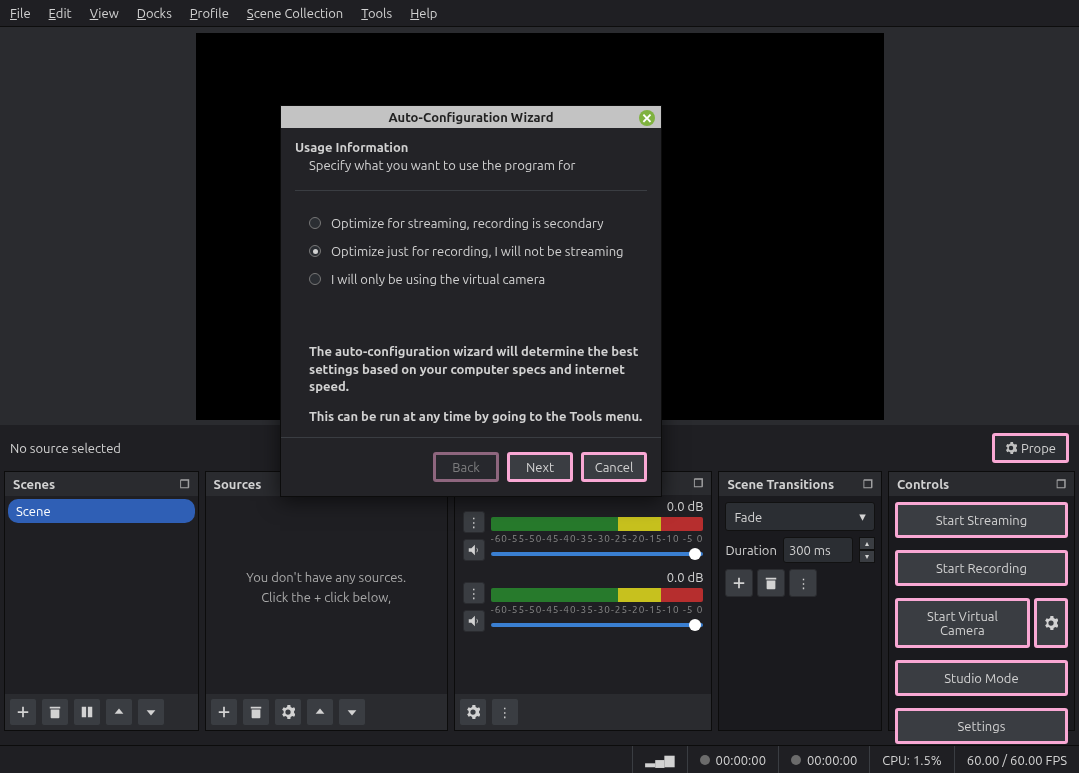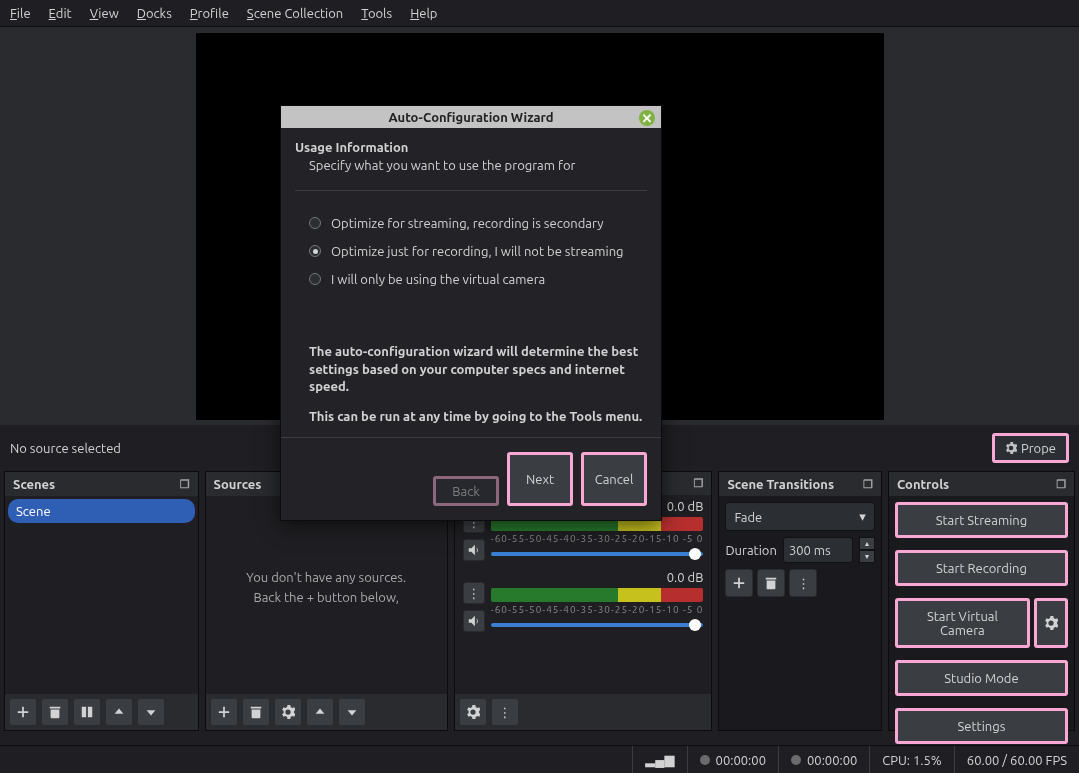--- a/index.html
+++ b/index.html
@@ -75,21 +75,21 @@
 .modal-body h3 { font-weight: 600; margin-bottom: 4px; }
 .modal-sub { padding-left: 14px; margin-bottom: 18px; }
 .modal-body hr { border: none; border-top: 1px solid #3a3d42; margin: 6px 0 18px; }
 .radio-row { display: flex; align-items: center; gap: 10px; padding: 7px 0 7px 14px; cursor: pointer; }
 .radio { width: 12px; height: 12px; border: 1px solid #777; border-radius: 50%; background: #2b2e33; display: flex; align-items: center; justify-content: center; }
 .radio.on::after { content: ""; width: 5px; height: 5px; background: #d2d2d2; border-radius: 50%; }
 .modal-note { font-weight: 600; margin-top: 50px; line-height: 1.35; padding-left: 14px; }
 .modal-note2 { font-weight: 600; margin-top: 12px; line-height: 1.35; padding-left: 14px; }
 .modal-foot { display: flex; justify-content: flex-end; gap: 8px; padding: 14px; }
 .modal-foot .btn { min-width: 66px; justify-content: center; }
-.btn.disabled { opacity: .5; cursor: default; background: #2b2e33; margin-top: 24px; }
+.btn.disabled { opacity: .5; cursor: default; background: #2b2e33; }
 
 .pop-icon { font-size: 11px; opacity: .7; }
 </style>
 </head>
 <body>
 
 <div class="menubar" id="menubar">
     <span><u>F</u>ile</span>
     <span><u>E</u>dit</span>
     <span><u>V</u>iew</span>
@@ -154,21 +154,21 @@
   </div>
 
   <div class="panel p-sources">
     <div class="panel-header">
       <span>Sources</span>
       <span class="pop-icon">❐</span>
     </div>
     <div class="panel-body">
       <div class="sources-empty">
         <div>You don't have any sources.</div>
-        <div>Back the + button below,</div>
+        <div>Click the + click below,</div>
       </div>
     </div>
     <div class="panel-footer">
       <div class="icon-btn">
           <svg viewBox="0 0 16 16">
             <path d="M7 2h2v5h5v2H9v5H7V9H2V7h5z"></path>
           </svg>
         </div>
       <div class="icon-btn">
           <svg viewBox="0 0 16 16">

